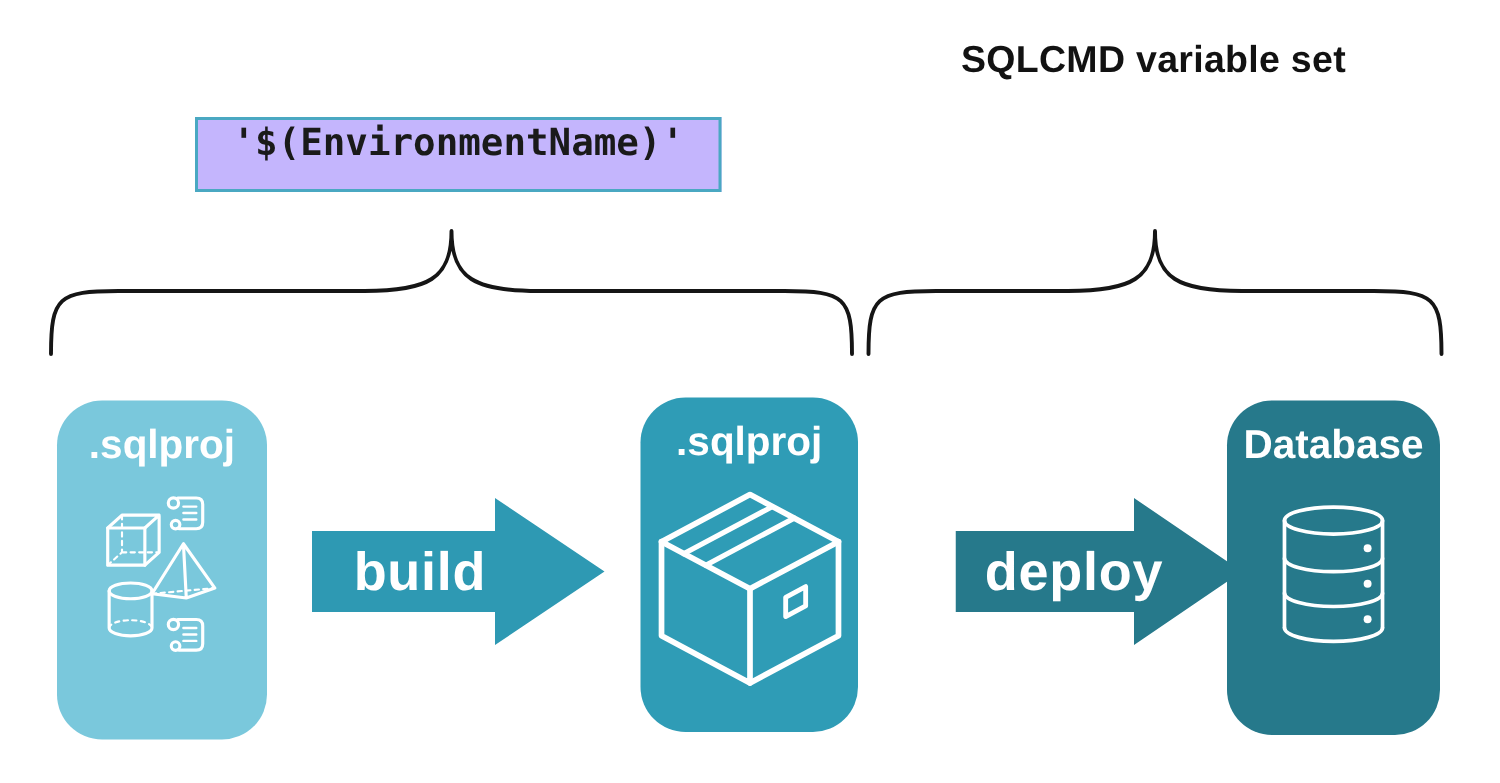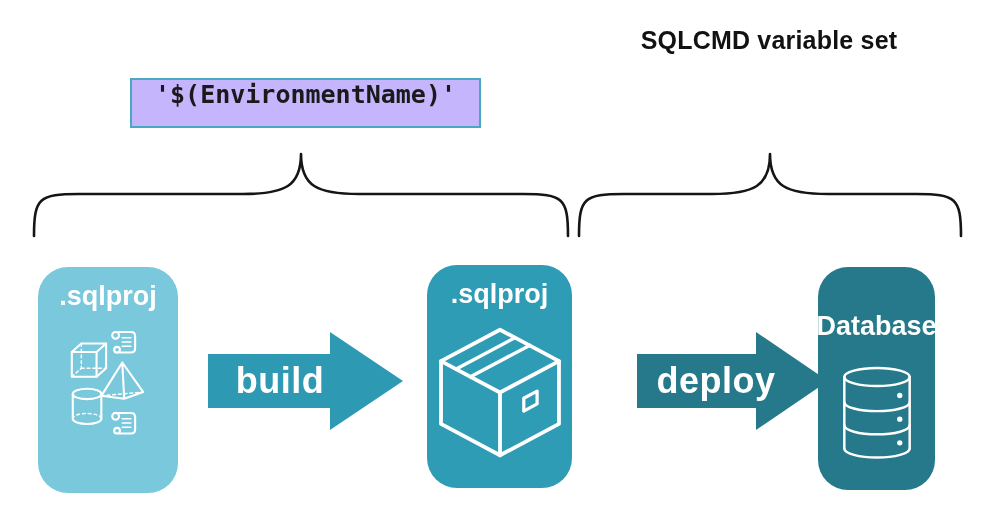--- a/index.html
+++ b/index.html
@@ -26,21 +26,21 @@
   }
   .brace{position:absolute;}
   #brace-left{left:31px;top:148px;}
   #brace-right{left:576px;top:148px;}
   .node{
     position:absolute;border-radius:30px;display:flex;flex-direction:column;
     align-items:center;padding-top:14px;box-sizing:border-box;
   }
   #node-sqlproj{left:38px;top:267px;width:140px;height:226px;}
   #node-dacpac{left:427px;top:265px;width:145px;height:223px;}
-  #node-database{left:818px;top:267px;width:117px;height:223px;justify-content:center;}
+  #node-database{left:818px;top:267px;width:142px;height:223px;}
   .node-label{
     font-size:27px;font-weight:700;color:#ffffff;line-height:30px;text-align:center;
   }
   #node-sqlproj .icon{margin-top:16px;}
   #node-dacpac .icon{margin-top:15px;}
   #node-database .icon{margin-top:25px;}
   .arrow{position:absolute;}
   #arrow-build{left:208px;top:331px;width:196px;height:100px;}
   #arrow-deploy{left:597px;top:331px;width:192px;height:100px;margin-left:40px;}
   .arrow svg{position:absolute;left:0;top:0;}

